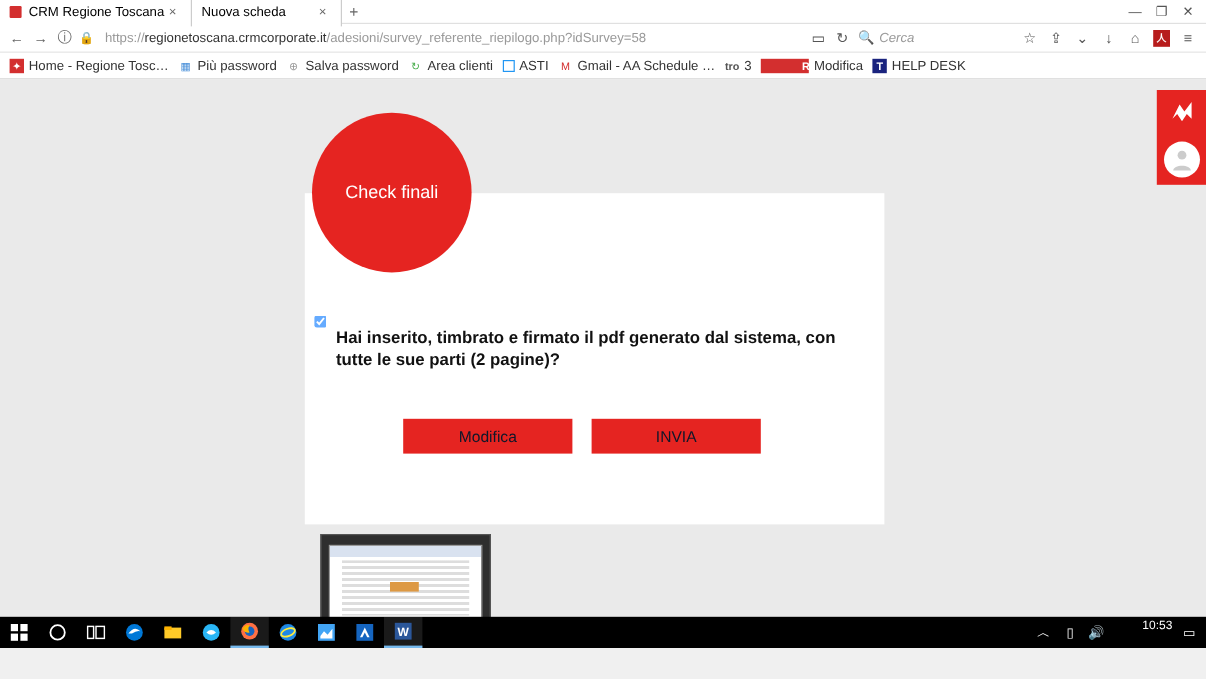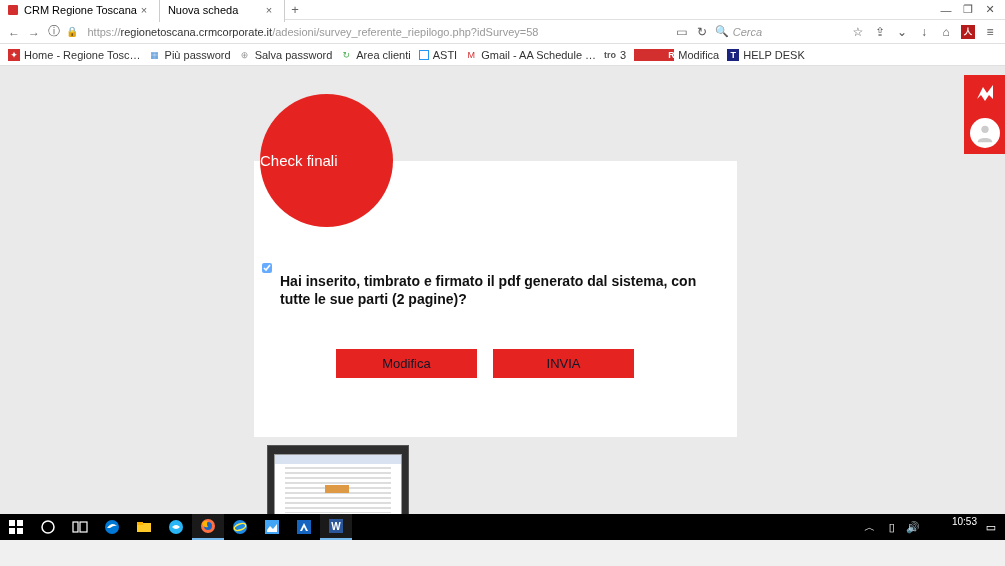--- a/index.html
+++ b/index.html
@@ -28,21 +28,21 @@
     .pdf-ic { background:#b71c1c; color:#fff; font-size:8px; width:14px; height:14px; display:flex; align-items:center; justify-content:center; font-weight:bold; }
 
     
     .bookmarks { height: 22px; background: #fff; display: flex; align-items: center; padding: 0 8px; font-size: 11px; gap: 8px; border-bottom: 1px solid #e0e0e0; color:#333; }
     .bm { display: flex; align-items: center; gap: 4px; cursor: pointer; white-space: nowrap; }
     .bm-ic { width: 12px; height: 12px; display: inline-flex; align-items:center; justify-content:center; font-size:9px; }
 
     
     .content { position: relative; height: 474px; background: #eaeaea; }
     .card { position: absolute; left: 254px; top: 95px; width: 483px; height: 276px; background: #fff; }
-    .circle { position: absolute; left: 260px; top: 28px; width: 133px; height: 133px; border-radius: 50%; background: #e52421; display: flex; align-items: center; color: #fff; font-size: 15px; font-weight: 500; }
+    .circle { position: absolute; left: 260px; top: 28px; width: 133px; height: 133px; border-radius: 50%; background: #e52421; display: flex; align-items: center; justify-content: center; color: #fff; font-size: 15px; font-weight: 500; }
     .checks { position: absolute; left: 280px; top: 193px; width: 432px; font-size: 14px; font-weight: bold; color: #111; line-height: 1.25; }
     .check-item { display: flex; align-items: flex-start; margin-bottom: 4px; flex-direction: column; }
     .check-item input[type="checkbox"] { margin-left: -18px; margin-right: 6px; margin-top: 4px; width: 10px; height: 10px; opacity: 0.6; }
     .buttons { position: absolute; left: 336px; top: 283px; display: flex; gap: 16px; }
     .btn { width: 141px; height: 29px; display: flex; align-items: center; justify-content: center; color: #0f172a; font-size: 13px; cursor: pointer; background: #e52421; border: none; }
 
     
     .right-badge { position: absolute; right: 0; top: 9px; width: 41px; height: 79px; background: #e52421; display:flex; flex-direction:column; align-items:center; justify-content:space-between; padding:6px 0; }
     .pegasus { color:#fff; font-size:22px; }
     .avatar { width: 30px; height: 30px; border-radius: 50%; background: #fff; display:flex; align-items:center; justify-content:center; color:#bbb; }

